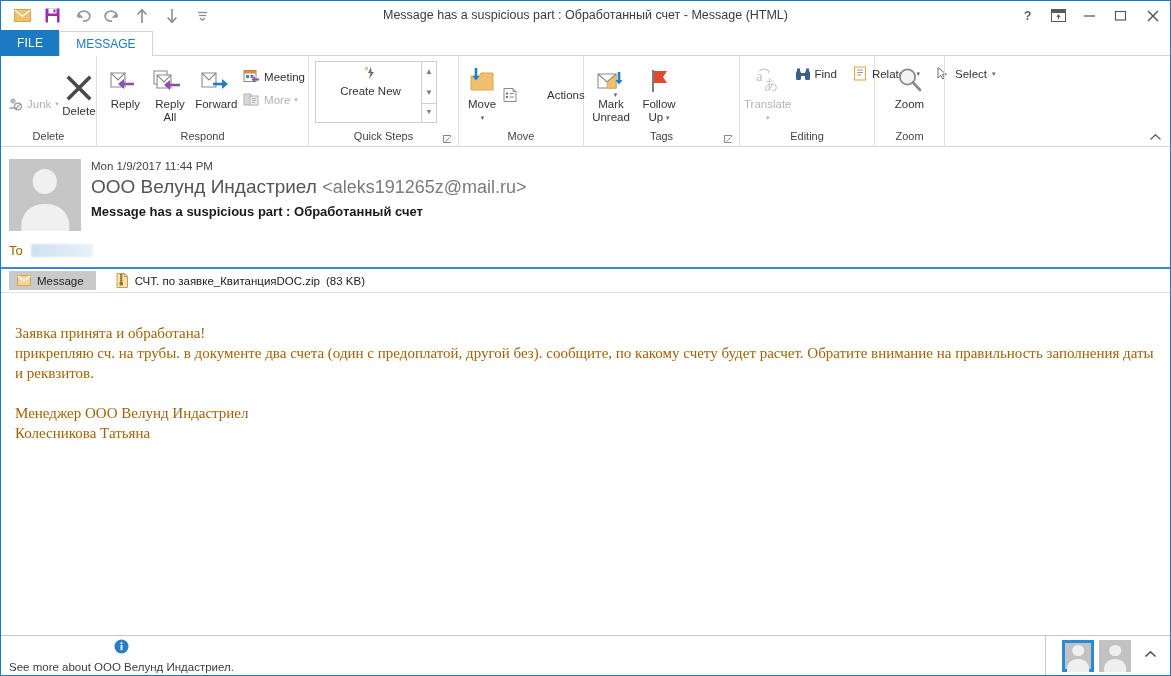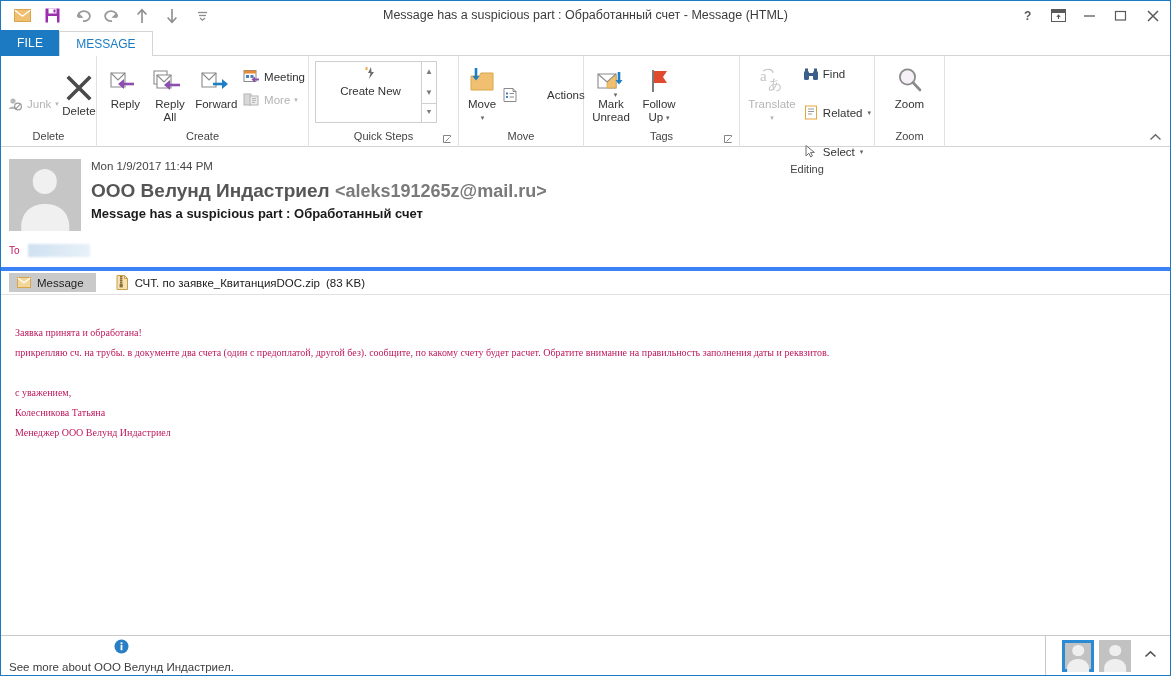--- a/index.html
+++ b/index.html
@@ -181,21 +181,21 @@
   .ribbon-collapse {
     position: absolute;
     right: 8px; bottom: 2px;
     color: #666; font-size: 10px;
   }
 
   
   .msg-header {
     padding: 10px 0 0 0;
     position: relative;
-    border-bottom: 4px solid #3b82f6;
+    border-bottom: 2px solid #3b82f6;
   }
   .mh-row { display: flex; }
   .avatar {
     width: 72px; height: 72px;
     margin: 2px 10px 0 8px;
     background: #c6c6c6;
     position: relative;
     overflow: hidden;
     flex: none;
   }
@@ -208,33 +208,33 @@
   .avatar .body {
     position: absolute; left: 50%; bottom: -14%;
     transform: translateX(-50%);
     width: 66%; height: 52%;
     background: #f0f0f0;
     border-radius: 46% 46% 0 0 / 58% 58% 0 0;
   }
   .mh-main { flex: 1; padding-top: 1px; }
   .mh-date { font-size: 11.5px; color: #444; line-height: 16px; }
   .mh-from {
-    font-size: 19px; color: #555; font-weight: 700;
-    line-height: 21px; margin-top: 6px;
+    font-size: 19px; color: #555; font-weight: 400;
+    line-height: 26px; margin-top: 0;
   }
   .mh-from .addr { color: #7a7a7a; font-size: 18px; }
   .mh-subject {
     font-size: 13px; color: #1a1a1a; font-weight: bold;
     line-height: 20px; margin-top: 2px;
   }
   .mh-to {
     display: flex; align-items: center;
     gap: 8px;
     margin: 10px 0 0 8px;
-    font-size: 10px; color: #be185d;
+    font-size: 13px; color: #a16207;
     height: 18px;
   }
   .to-redacted {
     width: 62px; height: 13px;
     background: linear-gradient(95deg,#cfe0f0,#d9e7f4 40%,#e8f1f9);
     filter: blur(1px);
   }
 
   
   .att-bar {
@@ -262,22 +262,22 @@
   .msg-body {
     position: absolute;
     left: 0; right: 0;
     top: 294px; bottom: 40px;
     background: #fff;
     padding: 28px 14px 0 14px;
     overflow: hidden;
   }
   .body-text {
     font-family: "Liberation Serif", "DejaVu Serif", serif;
-    font-size: 10px;
-    color: #be185d;
+    font-size: 15px;
+    color: #a16207;
     line-height: 20px;
   }
   .body-text p { margin: 0; }
   .body-gap { height: 20px; }
 
   
   .statusbar {
     position: absolute;
     left: 0; right: 0; bottom: 0;
     height: 40px;
@@ -497,21 +497,21 @@
             <svg width="17" height="15" viewBox="0 0 17 15">
                 <rect x="1" y="2" width="7" height="11" fill="#d8d8d8" stroke="#b4b4b4"></rect>
                 <rect x="7" y="4" width="8" height="9" fill="#ececec" stroke="#b4b4b4"></rect>
                 <path d="M9 6.5 L13 6.5 M9 8.5 L13 8.5 M9 10.5 L12 10.5" stroke="#b4b4b4"></path>
               </svg>
             <span>More</span>
             <span class="caret-d">▾</span>
           </div>
         </div>
       </div>
-      <div class="rgroup-label">Create</div>
+      <div class="rgroup-label">Respond</div>
     </div>
 
     <div class="rgroup" style="width:150px;">
       <div class="rgroup-body" style="padding-top:2px;">
         <div class="qs-box">
           <div class="qs-items">
             <div class="qs-item">
               <svg width="14" height="14" viewBox="0 0 14 14">
                   <path d="M7 1 L4 7 L6.5 7 L5 13 L10 6 L7.5 6 Z" fill="#6b6b6b"></path>
                   <path d="M1.5 1.5 L3.5 3.5 M3.5 1.5 L1.5 3.5" stroke="#e8a33d" stroke-width="1.1"></path>
@@ -607,21 +607,21 @@
           <span class="ico">
             <svg width="30" height="28" viewBox="0 0 30 28">
                 <text x="3" y="14" font-family="Liberation Serif, serif" font-size="15" fill="#c4c4c4">a</text>
                 <text x="11" y="22" font-family="DejaVu Sans, sans-serif" font-size="14" fill="#c4c4c4">あ</text>
                 <path d="M6 4 C10 1 16 2 16 6" fill="none" stroke="#c4c4c4" stroke-width="1.1"></path>
               </svg>
           </span>
           <span>Translate</span>
           <span class="caret-d">▾</span>
         </div>
-        <div style="display:flex; flex-direction:column; padding-top:3px; gap:18px;">
+        <div style="display:flex; flex-direction:row; padding-top:3px; gap:9px;">
           <div class="btn-sm">
             <svg width="16" height="14" viewBox="0 0 16 14">
                 <rect x="1" y="4" width="5" height="9" rx="1.6" fill="#3a5f8a"></rect>
                 <rect x="10" y="4" width="5" height="9" rx="1.6" fill="#3a5f8a"></rect>
                 <rect x="2" y="1.5" width="3" height="3" fill="#3a5f8a"></rect>
                 <rect x="11" y="1.5" width="3" height="3" fill="#3a5f8a"></rect>
                 <rect x="6" y="6" width="4" height="3" fill="#3a5f8a"></rect>
               </svg>
             <span>Find</span>
           </div>
@@ -712,23 +712,22 @@
       <span>СЧТ. по заявке_КвитанцияDOC.zip</span>
       <span>(83 KB)</span>
     </div>
   </div>
 
   <div class="msg-body">
     <div class="body-text">
       <p>Заявка принята и обработана!</p>
       <p>прикрепляю сч. на трубы. в документе два счета (один с предоплатой, другой без). сообщите, по какому счету будет расчет. Обратите внимание на правильность заполнения даты и реквзитов.</p>
       <div class="body-gap"></div>
-      <p>с уважением,</p>
+      <p>Менеджер ООО Велунд Индастриел</p>
       <p>Колесникова Татьяна</p>
-      <p>Менеджер ООО Велунд Индастриел</p>
     </div>
   </div>
 
   <div class="statusbar">
     <div class="sb-info">
       <svg width="15" height="15" viewBox="0 0 15 15">
           <circle cx="7.5" cy="7.5" r="7" fill="#2a7fc4"></circle>
           <rect x="6.6" y="6" width="1.8" height="5.2" fill="#fff"></rect>
           <rect x="6.6" y="3.3" width="1.8" height="1.9" fill="#fff"></rect>
         </svg>

